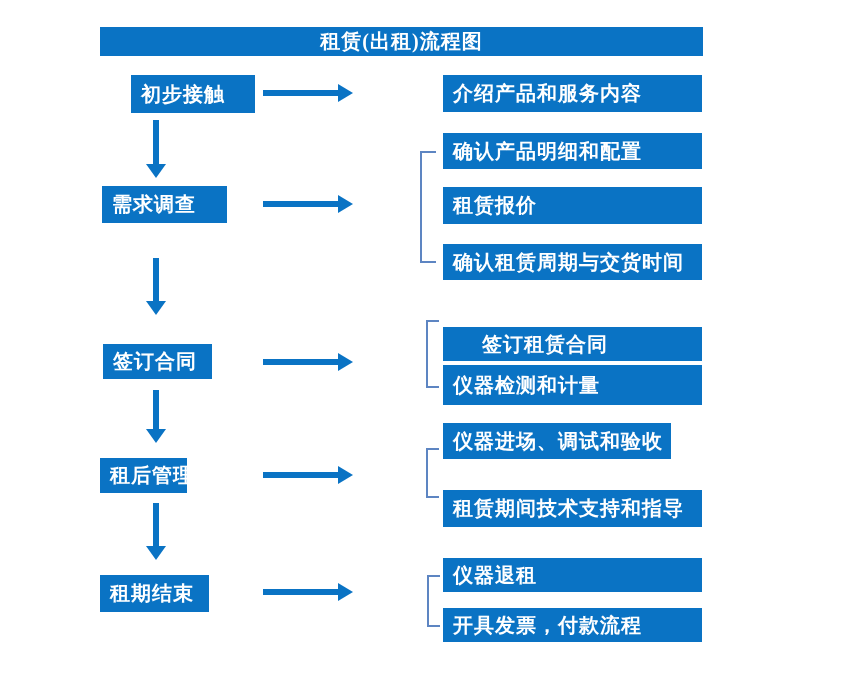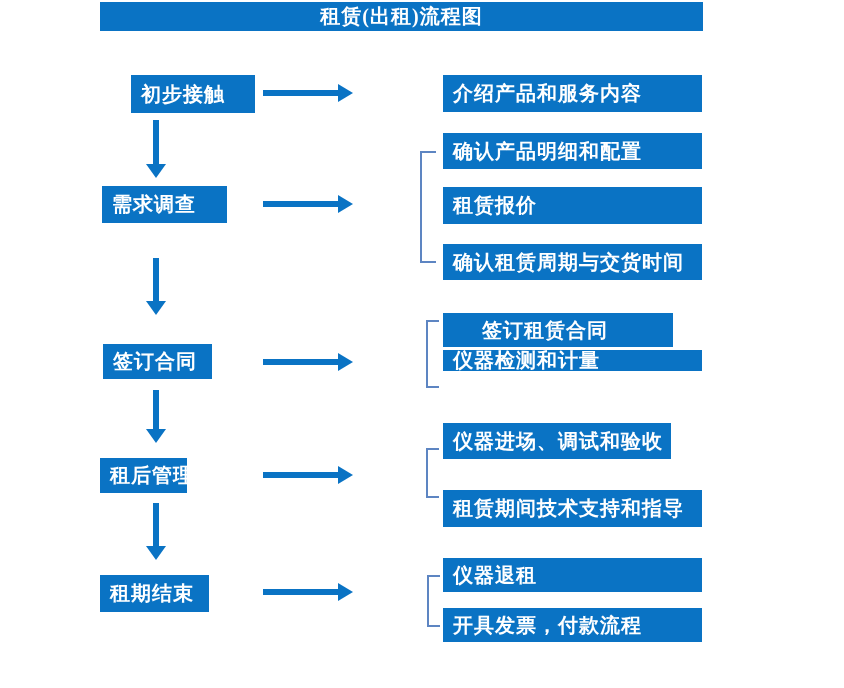--- a/index.html
+++ b/index.html
@@ -74,21 +74,21 @@
     border-top: 2px solid var(--bracket-blue, #5d85c2);
     border-bottom: 2px solid var(--bracket-blue, #5d85c2);
     box-sizing: border-box;
   }
 </style>
 </head>
 <body>
 
 <div class="canvas">
 
-  <div class="title-bar" style="left:100px; top:2px; width:603px; height:29px;">租赁(出租)流程图</div>
+  <div class="title-bar" style="left:100px; top:27px; width:603px; height:29px;">租赁(出租)流程图</div>
 
   <div class="box" style="left:103px; top:75px;  width:124px; height:38px;margin-left:28px;">初步接触</div>
   <div class="box" style="left:102px; top:186px; width:125px; height:37px;">需求调查</div>
   <div class="box" style="left:103px; top:344px; width:109px; height:35px;">签订合同</div>
   <div class="box" style="left:100px; top:458px; width:87px; height:35px;">租后管理</div>
   <div class="box" style="left:100px; top:575px; width:109px; height:37px;">租期结束</div>
 
   <div class="v-arrow" style="left:146px; top:120px; height:58px;">
     <div class="shaft"></div>
     <div class="head"></div>
@@ -131,22 +131,22 @@
   <div class="bracket" style="left:426px; top:320px; width:13px; height:68px;"></div>
   <div class="bracket" style="left:426px; top:448px; width:13px; height:50px;"></div>
   <div class="bracket" style="left:427px; top:575px; width:13px; height:52px;"></div>
 
   <div class="box" style="left:443px; top:75px;  width:259px; height:37px;">介绍产品和服务内容</div>
 
   <div class="box" style="left:443px; top:133px; width:259px; height:36px;">确认产品明细和配置</div>
   <div class="box" style="left:443px; top:187px; width:259px; height:37px;">租赁报价</div>
   <div class="box" style="left:443px; top:244px; width:259px; height:36px;">确认租赁周期与交货时间</div>
 
-  <div class="box" style="left:443px; top:313px; width:230px; height:34px;padding-left:39px;">签订租赁合同</div>
-  <div class="box" style="left:443px; top:350px; width:259px; height:21px;">仪器检测和计量</div>
+  <div class="box" style="left:443px; top:327px; width:259px; height:34px;padding-left:39px;">签订租赁合同</div>
+  <div class="box" style="left:443px; top:365px; width:259px; height:40px;">仪器检测和计量</div>
 
   <div class="box" style="left:443px; top:423px; width:228px; height:36px;">仪器进场、调试和验收</div>
   <div class="box" style="left:443px; top:490px; width:259px; height:37px;">租赁期间技术支持和指导</div>
 
   <div class="box" style="left:443px; top:558px; width:259px; height:34px;">仪器退租</div>
   <div class="box" style="left:443px; top:608px; width:259px; height:34px;">开具发票，付款流程</div>
 
 </div>
 
 </body></html>

